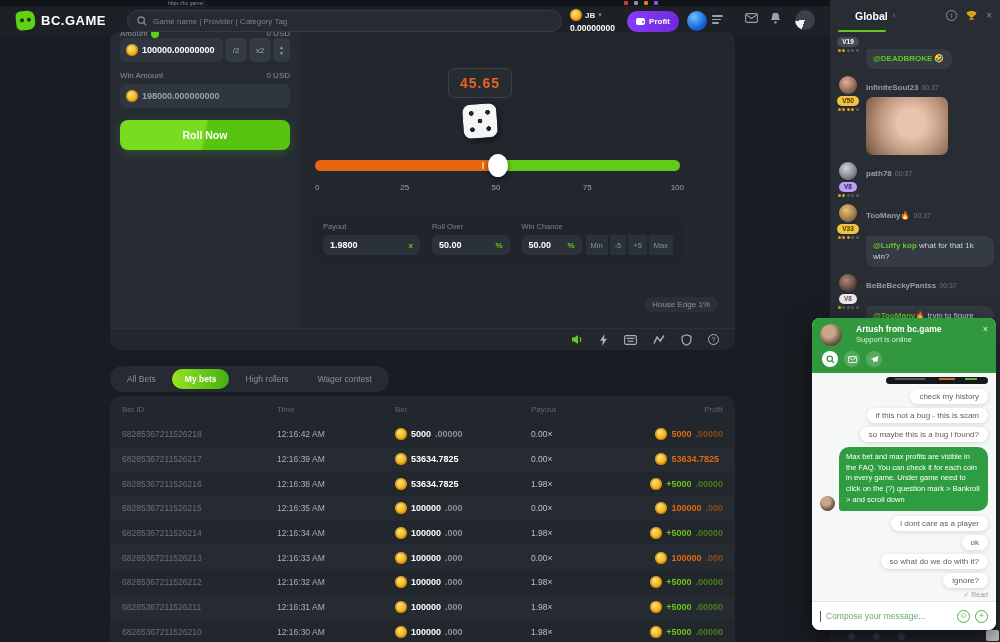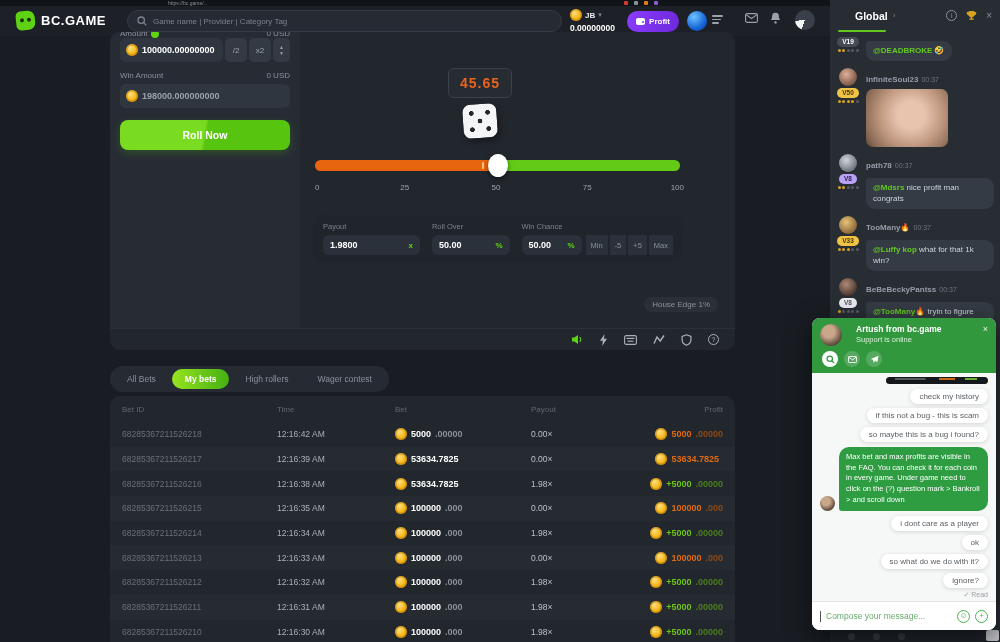--- a/index.html
+++ b/index.html
@@ -132,21 +132,21 @@
   .b-gold { background:#efc343; color:#4a3506; }
   .b-dark { background:#454c56; color:#fff; }
   .b-purple { background:#b9a1f5; color:#2d2550; }
   .b-light { background:#e9e7ef; color:#555; }
   .cdots { display:flex; gap:1.5px; margin-top:2px; }
   .cdots i { width:3px; height:3px; border-radius:50%; background:#555c66; }
   .cdots i.gd { background:#d8a21a; }
   .cmsg-right { flex:1; min-width:0; }
   .cname { font-size:8px; color:#959da8; font-weight:bold; }
   .ctime { font-size:7px; color:#6d747e; font-weight:normal; margin-left:3px; }
-  .cbubble { margin-top:6px; background:#343b44; border-radius:3px 9px 9px 9px; padding:4px 7px; font-size:8px; color:#ccd2d9; display:inline-block; line-height:1.45; }
+  .cbubble { margin-top:14px; background:#343b44; border-radius:3px 9px 9px 9px; padding:4px 7px; font-size:8px; color:#ccd2d9; display:inline-block; line-height:1.45; }
   .mention { color:#62c81e; font-weight:bold; }
   .baby-img { margin-top:3px; width:82px; height:58px; border-radius:7px;
     background:radial-gradient(circle at 55% 45%, #e8c3ae 25%, #c29a82 55%, #8a6a55 85%, #5a4436); }
   .chat-foot { position:absolute; left:0; right:0; bottom:0; height:12px; background:#20252b; display:flex; align-items:center; gap:18px; padding-left:18px; }
   .chat-foot i { width:7px; height:7px; border-radius:50%; background:#4a515b; opacity:.6; }
   .scroll-btn { position:absolute; right:1px; bottom:1px; width:13px; height:11px; background:#c6c8ca; border-radius:2px; }
 
   
   .support-popup { position:absolute; left:812px; top:318px; width:184px; height:312px; background:#f6f7f7; border-radius:8px; box-shadow:0 8px 26px rgba(0,0,0,.6); overflow:hidden; display:flex; flex-direction:column; z-index:50; }
   .sp-head { background:#31983e; padding:6px 8px 5px; color:#fff; }
@@ -561,21 +561,20 @@
           <span class="cdots">
               <i class="gd"></i>
               <i class="gd"></i>
               <i></i>
               <i></i>
               <i></i>
             </span>
         </div>
         <div class="cmsg-right">
           <span class="cname">path78</span><span class="ctime">00:37</span>
-          <div><span class="cbubble"><span class="mention">@Mdsrs</span><span> nice profit man congrats</span></span></div>
         </div>
       </div>
 
       <div class="cmsg">
         <div class="cmsg-left">
           <span class="cavatar av3"></span>
           <span class="cbadge b-gold">V33</span>
           <span class="cdots">
               <i class="gd"></i>
               <i class="gd"></i>

